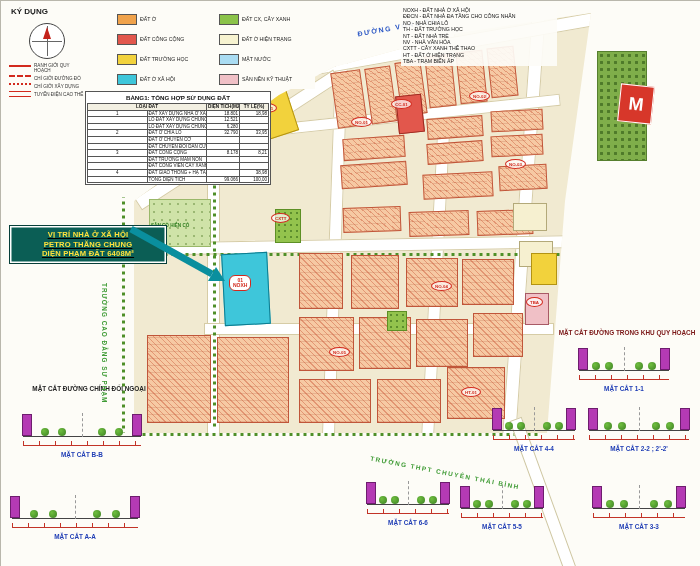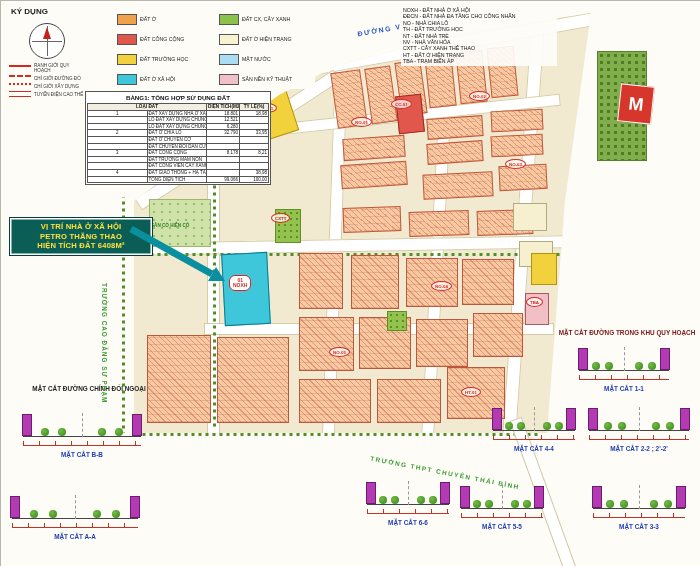--- a/index.html
+++ b/index.html
@@ -30,22 +30,22 @@
   
   .tbl-wrap{position:absolute;left:84px;top:90px;width:182px;z-index:7;background:#fff;border:0.5px solid #555;padding:1px;}
   .tbl-title{font-size:6.2px;font-weight:bold;text-align:center;color:#111;margin:1px 0 2px 0;}
   table.land{border-collapse:collapse;width:100%;table-layout:fixed;}
   table.land th,table.land td{border:0.5px solid #555;font-size:4.5px;line-height:5.6px;padding:0 1px;color:#111;overflow:hidden;white-space:nowrap;}
   table.land th{text-align:center;font-size:4.7px;background:#f2efe2;}
   .c-no{width:7px;text-align:center;}
   .c-area{width:30px;text-align:right;}
   .c-pct{width:26px;text-align:right;}
   
-  .callout{position:absolute;left:8px;top:216px;width:134px;z-index:8;background:#0b5e55;border:1.5px solid #063f39;
-      box-shadow:0 0 0 1.5px #fff inset;padding:4px 4px;text-align:center;}
+  .callout{position:absolute;left:8px;top:224px;width:134px;z-index:8;background:#0b5e55;border:1.5px solid #063f39;
+      box-shadow:0 0 0 1.5px #fff inset;padding:4px 11px;text-align:center;text-decoration:underline;}
   .callout div{color:#ffe23c;font-weight:bold;font-size:7.6px;line-height:9.5px;letter-spacing:.2px;}
   .arrow-svg{position:absolute;left:128px;top:222px;z-index:8;}
   
   .map-canvas{position:absolute;left:128px;top:4px;width:466px;height:432px;background:#f1ead1;z-index:1;
       clip-path:polygon(5px 196px,150px 90px,205px 62px,330px 28px,462px 8px,436px 196px,418px 428px,5px 428px);}
   .road{position:absolute;background:#ffffff;border:0.5px solid #d6cca6;}
   .tree-strip{position:absolute;background-image:radial-gradient(circle,#4e8f28 1.6px,transparent 1.8px);background-size:7px 7px;background-position:center;}
   .blk{position:absolute;box-sizing:border-box;}
   .b-res{background-color:#f6c9a3;border:0.6px solid #c0563a;
       background-image:repeating-linear-gradient(45deg,rgba(198,74,43,.40) 0 .8px,transparent .8px 4px),
@@ -273,22 +273,22 @@
             <td class="c-name">TỔNG DIỆN TÍCH</td>
             <td class="c-area">99.066</td>
             <td class="c-pct">100,00</td>
           </tr>
         </tbody>
     </table>
   </div>
 
   <div class="callout">
     <div>VỊ TRÍ NHÀ Ở XÃ HỘI</div>
-    <div>PETRO THĂNG THAO</div>
-    <div>HIỆN TÍCH ĐẤT 6408M²</div>
+    <div>PETRO THĂNG CHUNG</div>
+    <div>DIỆN PHẠM ĐẤT 6408M²</div>
   </div>
   <svg class="arrow-svg" width="110" height="70">
     <line x1="2" y1="6" x2="83" y2="51" stroke="#0a8f9e" stroke-width="7"></line>
     <polygon points="96,58 79,58 87,44" fill="#0a8f9e"></polygon>
   </svg>
 
   <div class="map-canvas" id="map-canvas">
       <div class="road" style="left: 78px; top: 58px; width: 11px; height: 370px; transform: rotate(0deg);"></div>
       <div class="road" style="left: 200px; top: 28px; width: 11px; height: 400px; transform: rotate(2deg);"></div>
       <div class="road" style="left: 303px; top: 18px; width: 11px; height: 410px; transform: rotate(3deg);"></div>

